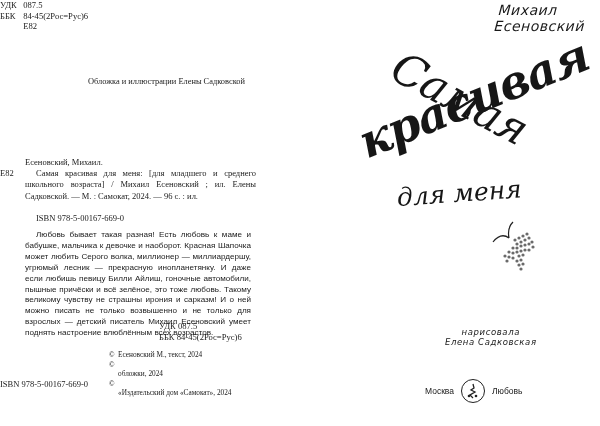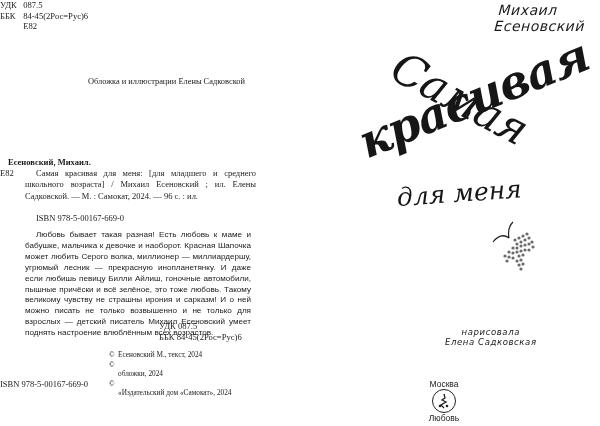--- a/index.html
+++ b/index.html
@@ -7,21 +7,21 @@
   .hand { font-family: "DejaVu Sans", "Liberation Sans", sans-serif; }
   .abs { position:absolute; }
 
   
   .udk-top { left:0; top:0; font-size:8.6px; line-height:10.5px; font-family:"Liberation Serif", serif; }
   .udk-top .row { white-space:nowrap; }
   .udk-top .lbl { display:inline-block; width:21px; }
   .cover-credit { left:40px; top:77px; font-size:8.4px; font-family:"Liberation Serif", serif; white-space:nowrap;padding-left:48px; }
 
   .biblio { left:0; top:157px; width:256px; font-size:8.5px; line-height:11.2px; font-family:"Liberation Serif", serif; }
-  .biblio .author { padding-left:8px; font-weight:bold; }
+  .biblio .author { padding-left:25px; font-weight:normal; }
   .biblio .entry-wrap { position:relative; padding-left:25px; text-align:justify; }
   .biblio .code { position:absolute; left:0; top:0; }
   .biblio .entry { text-indent:11px; }
   .isbn-mid { left:36px; top:213px; font-size:8.5px; font-family:"Liberation Serif", serif; white-space:nowrap; }
 
   .annot { left:25px; top:230px; width:226px; font-size:8.1px; line-height:10.9px; text-align:justify; text-indent:11px; font-family:Liberation Sans, sans-serif; }
 
   .udk-bottom { left:159px; top:321px; font-size:8.6px; line-height:11px; font-family:"Liberation Serif", serif; white-space:nowrap; }
 
   .copyrights { left:109px; top:350px; font-size:7.3px; line-height:9.6px; font-family:"Liberation Serif", serif; }
@@ -32,21 +32,21 @@
   
   .author-r { left:495px; top:2px; font-size:14px; line-height:16px; font-style:italic; transform:skewX(-4deg); letter-spacing:0.5px; }
   .author-r .l1 { padding-left:3px; }
   .author-r .l2 { padding-left:0; }
   .title-w { font-family:"DejaVu Serif", serif; font-style:italic; color:#161616; position:absolute; white-space:nowrap; transform-origin:left bottom; }
   .t1 { left:383px; top:35px; font-size:44px; transform:rotate(28deg); letter-spacing:-1px; }
   .t2 { left:371px; top:115px; font-size:46px; font-weight:bold; transform:rotate(-22deg); letter-spacing:-1px; }
   .t3 { left:398px; top:183px; font-size:25px; transform:rotate(-4deg); }
   .illus-by { left:437px; top:327px; font-size:8.5px; line-height:10px; font-style:italic; text-align:center; letter-spacing:0.6px;margin-left:8px; }
   .illus-by .l1 { padding-left:0; }
-  .pub { left:425px; top:379px; font-size:8.5px; font-family:"Liberation Sans", sans-serif; white-space:nowrap; display:flex; align-items:center;flex-direction:column; }
+  .pub { left:425px; top:379px; font-size:8.5px; font-family:"Liberation Sans", sans-serif; white-space:nowrap; display:flex; align-items:center; }
   .pub .logo { width:22px; height:22px; border:1.3px solid #222; border-radius:50%; margin:0 7px; display:flex; align-items:center; justify-content:center; }
 </style>
 </head>
 <body>
 
 <div class="abs udk-top">
   <div class="row"><span class="lbl">УДК</span> <span>087.5</span></div>
   <div class="row"><span class="lbl">ББК</span> <span>84-45(2Рос=Рус)6</span></div>
   <div class="row"><span class="lbl"></span> <span>Е82</span></div>
 </div>

